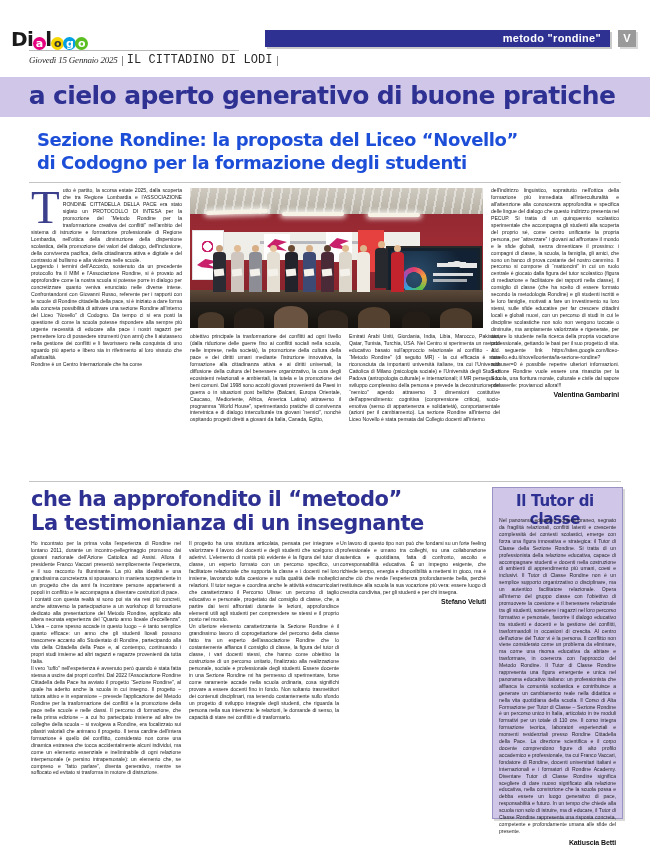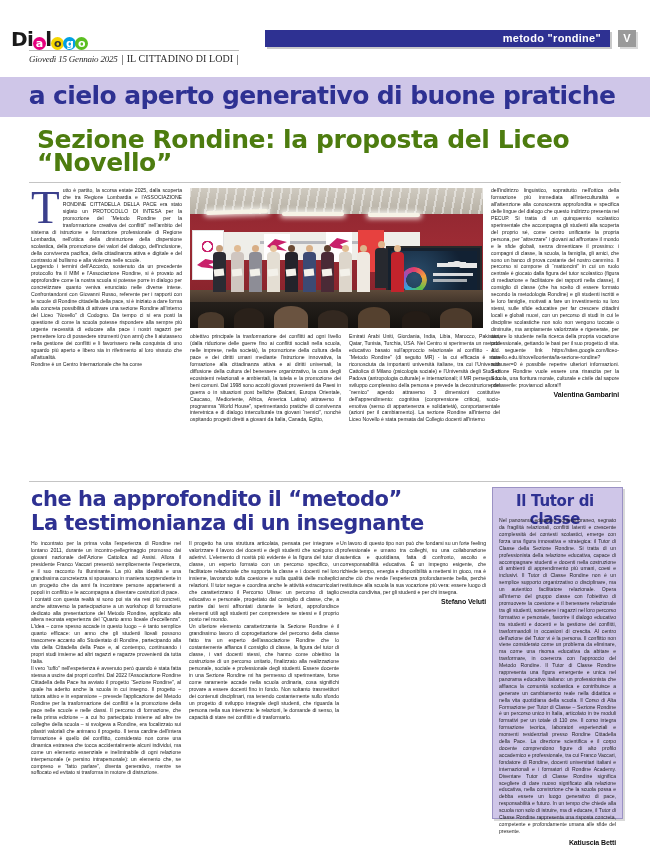--- a/index.html
+++ b/index.html
@@ -68,22 +68,22 @@
   .dateline .sep {
     display: inline-block;
     width: 1px;
     height: 10px;
     background: #8a8a8a;
     margin: 0 4px -1px 4px;
     vertical-align: middle;
   }
   .dateline .paper {
     font-style: normal;
-    font-family: Liberation Serif, serif;
-    font-size: 10px;
+    font-family: Liberation Mono, monospace;
+    font-size: 12px;
     letter-spacing: 0.1px;
     margin-top: 36px;
   }
 
   .section-tag {
     position: absolute;
     right: 40px; top: 30px;
     width: 345px;
     height: 17px;
     background: #2e3192;
@@ -136,24 +136,24 @@
   
   .deck {
     position: absolute;
     left: 37px; top: 128px;
     width: 578px;
   }
   .deck h2 {
     margin: 0;
     font-family: "DejaVu Sans", sans-serif;
     font-weight: bold;
-    font-size: 25px;
+    font-size: 18px;
     line-height: 23px;
     letter-spacing: -0.4px;
-    color: #4d7c0f;
+    color: #1d4ed8;
   }
 
   .rule-top {
     position: absolute;
     left: 29px; top: 182px;
     width: 592px;
     height: 1px;
     background: #c4c4c4;
   }
 
@@ -341,20 +341,21 @@
   </div>
   <div class="page-num">V</div>
 </div>
 
 <div class="banner">
   <h1>a cielo aperto generativo di buone pratiche</h1>
 </div>
 
 <div class="deck">
   <h2>Sezione Rondine: la proposta del Liceo “Novello”</h2>
+  <h2>di Codogno per la formazione degli studenti</h2>
 </div>
 <div class="rule-top"></div>
 
 <div class="col a1c1">
   <span class="dropcap">T</span>
   <p>utto è partito, la scorsa estate 2025, dalla scoperta che tra Regione Lombardia e l'ASSOCIAZIONE RONDINE CITTADELLA DELLA PACE era stato siglato un PROTOCOLLO DI INTESA per la promozione del “Metodo Rondine per la trasformazione creativa dei conflitti” nell'ambito del sistema di istruzione e formazione professionale di Regione Lombardia, nell'ottica della diminuzione della dispersione scolastica, della promozione dei valori del dialogo, dell'inclusione, della convivenza pacifica, della cittadinanza attiva e digitale e del contrasto al bullismo e alla violenza nelle scuole.</p>
   <p>Leggendo i termini dell'Accordo, sostenuto da un precedente protocollo fra il MIM e l'Associazione Rondine, si è provato ad approfondire come la nostra scuola si potesse porre in dialogo per concretizzare quanto veniva enunciato nelle diverse intese. Confrontandomi con Giovanni Russo, referente per i rapporti con le scuole di Rondine cittadella della pace, si è iniziato a dare forma alla concreta possibilità di attivare una sezione Rondine all'interno del Liceo “Novello” di Codogno. Da tempo ci si era posti la questione di come la scuola potesse rispondere alla sempre più urgente necessità di educare alla pace i nostri ragazzi per permettere loro di possedere strumenti (non armi) che li aiutassero nella gestione dei conflitti e li favorissero nella conquista di uno sguardo più aperto e libero sia in riferimento al loro vissuto che all'attualità.</p>
   <p>Rondine è un Centro Internazionale che ha come</p>
 </div>
 

